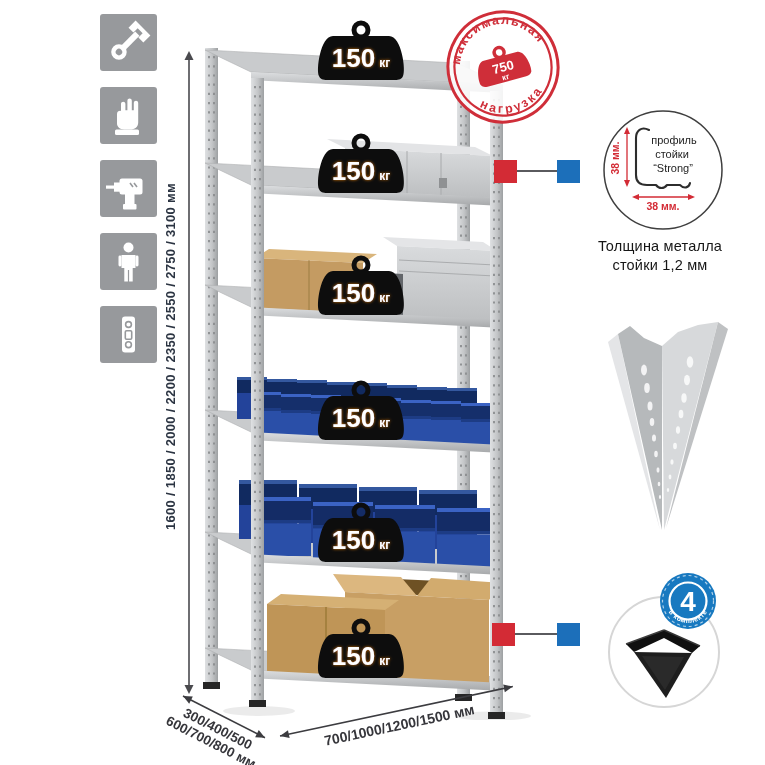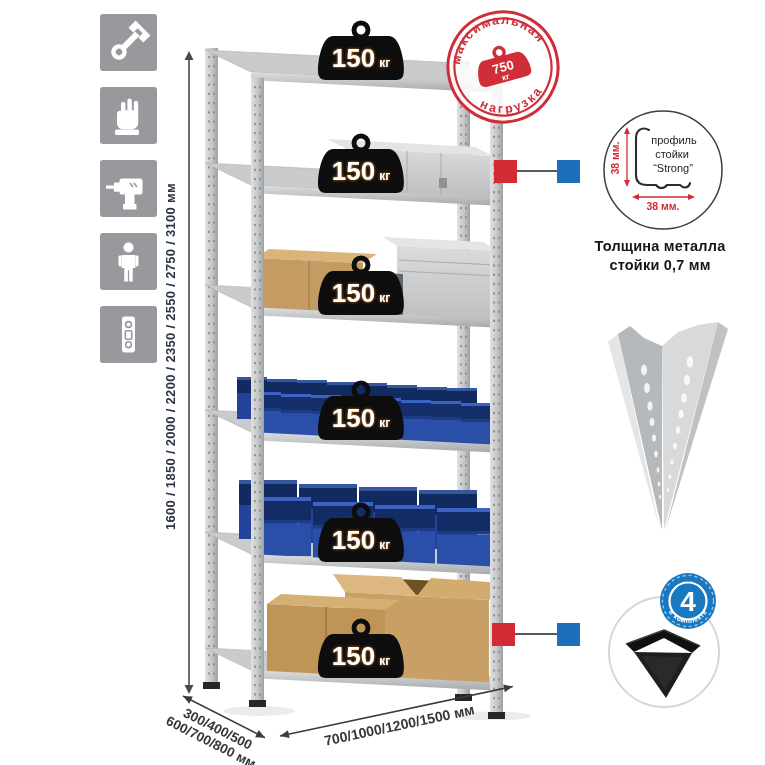--- a/index.html
+++ b/index.html
@@ -28,21 +28,21 @@
   text.wt-main tspan.unit{font-size:12px;}
 
   
   text.stamp-arc{font-size:12.5px;font-weight:bold;fill:#cf2e39;letter-spacing:1.5px;}
   text.stamp-val{font-size:13px;font-weight:bold;fill:#fff;}
   text.stamp-unit{font-size:8px;font-weight:bold;fill:#fff;}
 
   
   text.prof-label{font-size:11px;fill:#232323;}
   text.prof-dim{font-size:10.5px;font-weight:bold;fill:#d32b35;}
-  .caption{position:absolute;text-align:center;color:#161616;font-size:14.5px;font-weight:bold;
+  .caption{position:absolute;text-align:center;color:#161616;font-size:14.5px;font-weight:normal;
            line-height:19px;letter-spacing:.2px;}
 
   
   text.badge-num{font-size:28px;font-weight:bold;fill:#fff;}
   text.badge-arc{font-size:6.8px;font-weight:bold;fill:#fff;letter-spacing:.5px;}
 </style>
 </head>
 <body>
 
 <div class="stage">
@@ -325,21 +325,21 @@
     <line x1="36" y1="91" x2="91" y2="91" stroke="#d32b35" stroke-width="1.3"></line>
     <polygon points="32,91 39,88 39,94" fill="#d32b35"></polygon>
     <polygon points="95,91 88,88 88,94" fill="#d32b35"></polygon>
     <text class="prof-dim" x="63" y="104" text-anchor="middle">38 мм.</text>
     <text class="prof-label" x="74" y="38" text-anchor="middle">профиль</text>
     <text class="prof-label" x="72" y="52" text-anchor="middle">стойки</text>
     <text class="prof-label" x="73" y="66" text-anchor="middle">“Strong”</text>
   </svg>
   <div class="caption" style="left:575px;top:237px;width:170px">
     <span>Толщина металла</span><br>
-    <span>стойки 0,7 мм</span>
+    <span>стойки 1,2 мм</span>
   </div>
 
   <svg class="abs" style="left:600px;top:292px" width="145" height="245" viewBox="0 0 145 245">
     <polygon points="8,50 18,42 60,238" fill="#e4e5e7"></polygon>
     <polygon points="18,42 30,34 44,46 62,54 62,238" fill="#b6b9bb"></polygon>
     <polygon points="62,54 78,40 98,33 118,30 64,238" fill="#d7d9db"></polygon>
     <polygon points="118,30 128,37 66,236" fill="#bfc1c3"></polygon>
     <g fill="#f3f3f4">
       <ellipse cx="44" cy="78" rx="3" ry="5.4"></ellipse>
         <ellipse cx="47" cy="96" rx="2.8" ry="5"></ellipse>

